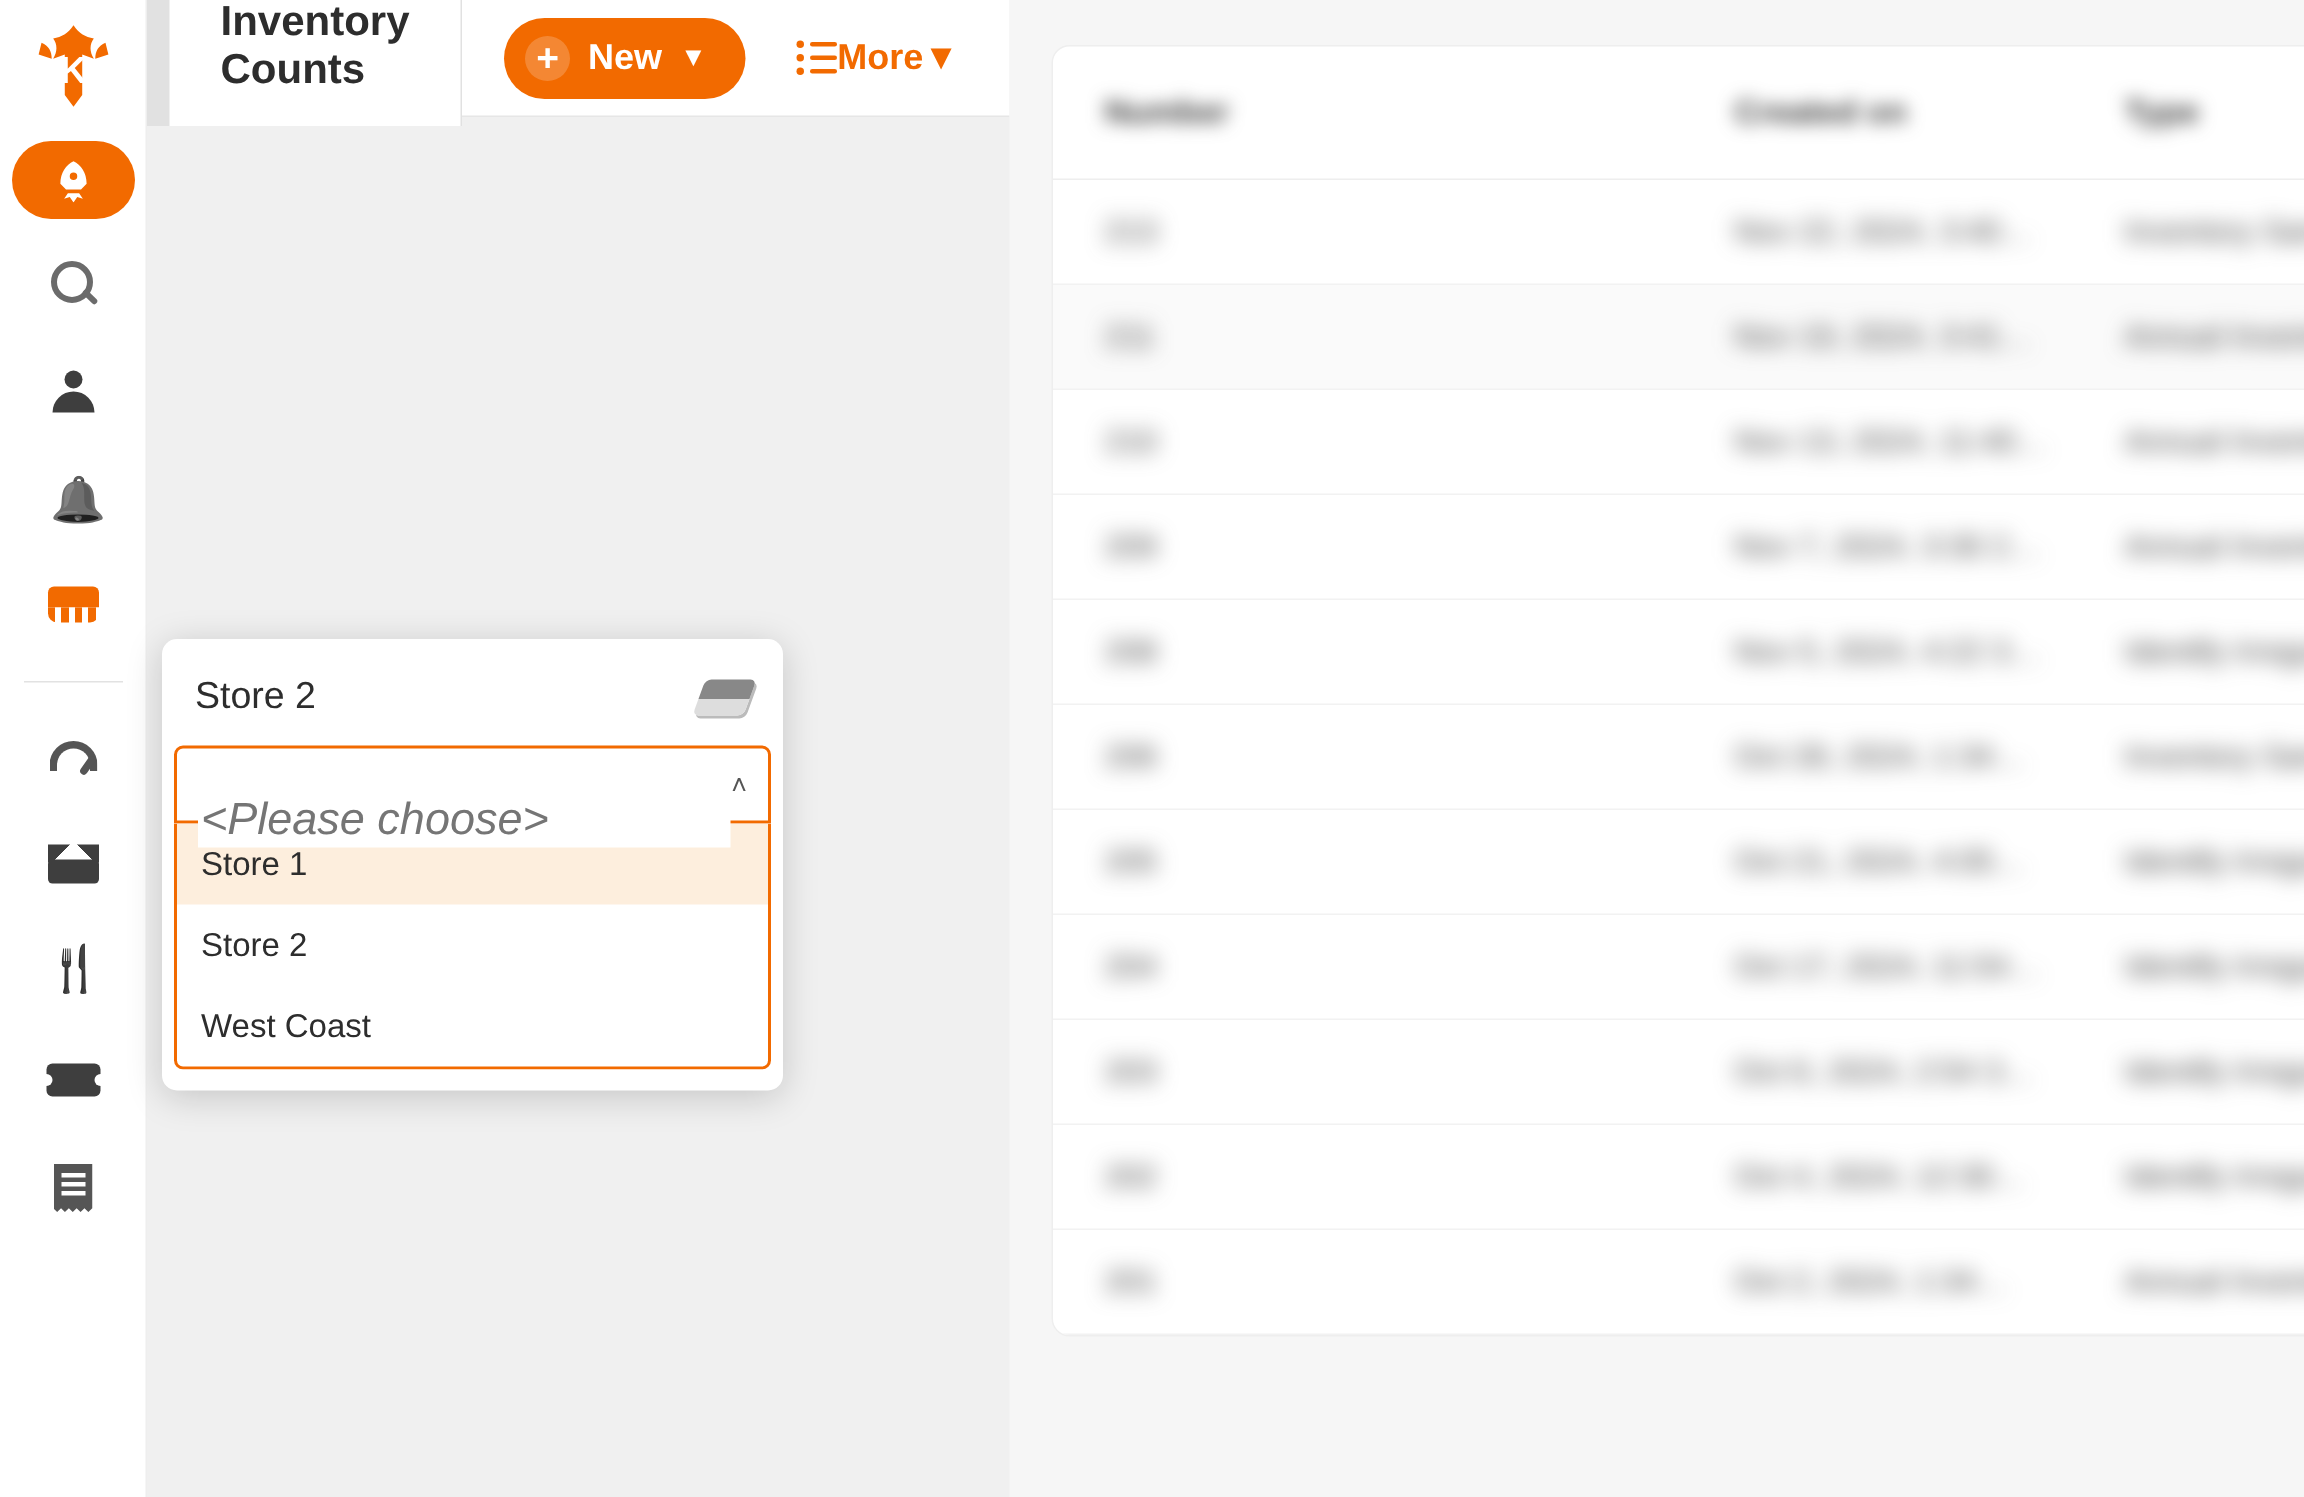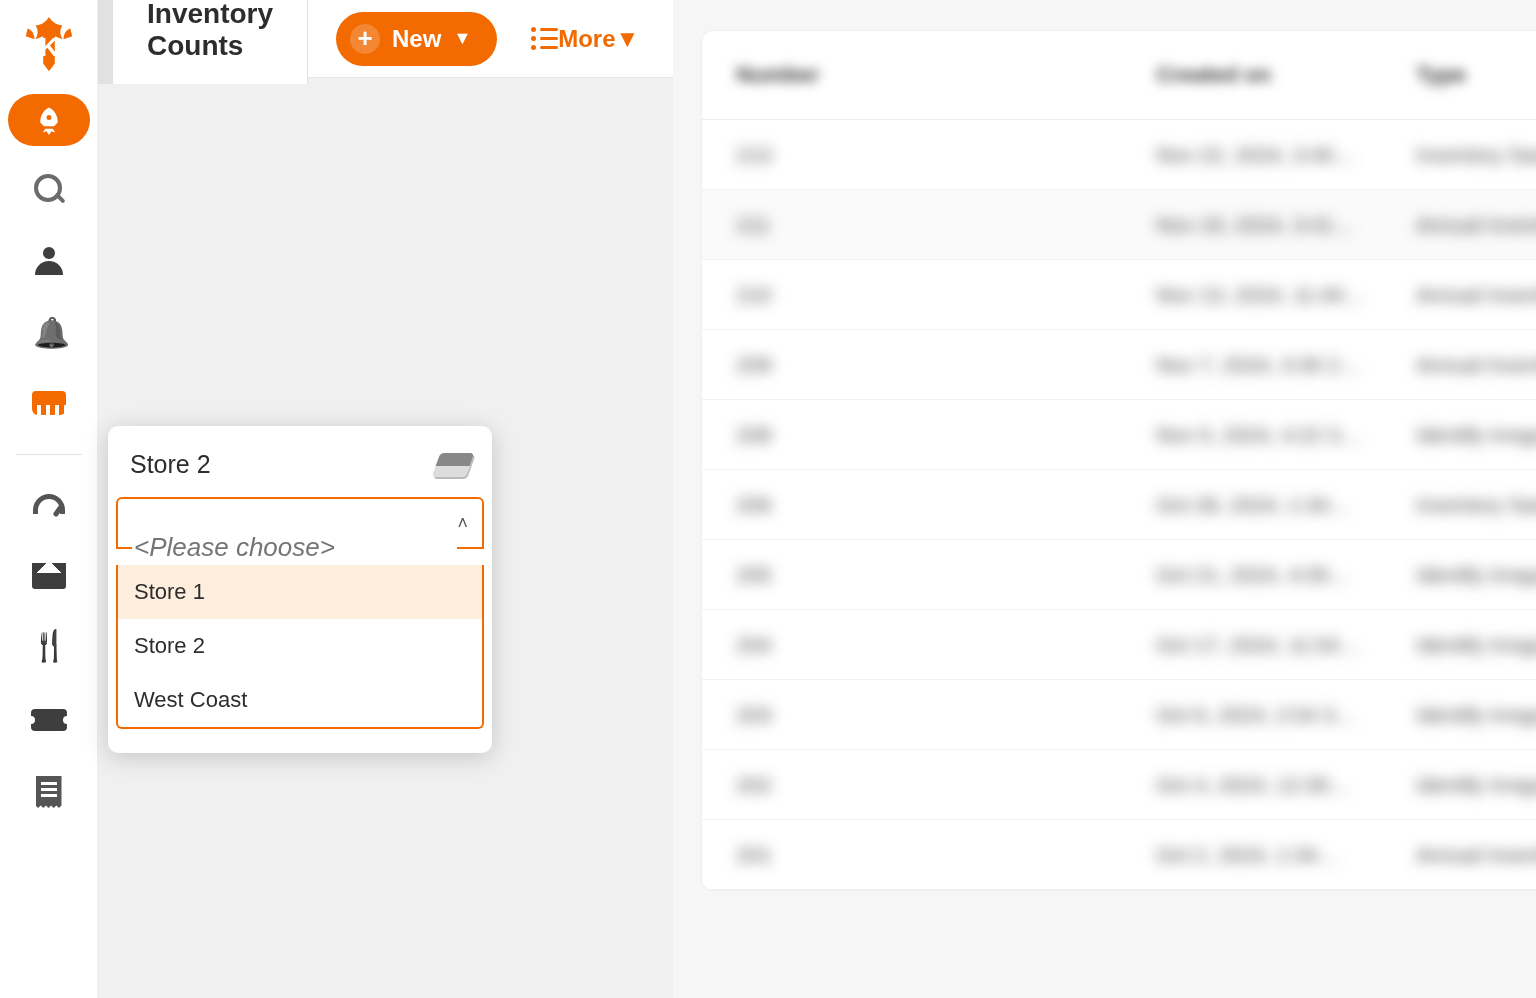--- a/index.html
+++ b/index.html
@@ -116,38 +116,38 @@
   }
   .thead,.trow{display:grid;grid-template-columns:420px 260px 420px 1fr;padding:18px 34px;align-items:center;}
   .thead{border-bottom:1px solid #eee;}
   .thead div{font-size:22px;font-weight:700;color:#3b3b3b;filter:blur(6px);}
   .trow{border-bottom:1px solid #f2f2f2;height:70px;}
   .trow div{font-size:21px;color:#444;filter:blur(7px);white-space:nowrap;overflow:hidden;}
   .trow.sel{background:#fafafa;}
 
   
   .popover{
-    position:absolute;left:108px;top:426px;width:384px;
+    position:absolute;left:108px;top:426px;width:414px;
     background:#fff;border-radius:10px;box-shadow:0 4px 24px rgba(0,0,0,.18);
-    z-index:50;padding:18px 0 16px 0;
+    z-index:50;padding:18px 0 6px 0;
   }
   .pop-header{display:flex;align-items:center;justify-content:space-between;padding:6px 22px 18px 22px;}
   .pop-header span{font-size:25px;font-weight:500;color:#2d2d2d;}
   .eraser{width:34px;height:24px;background:linear-gradient(180deg,#888 0 55%,#ddd 55% 100%);transform:skewX(-20deg);border-radius:4px;box-shadow:2px 2px 0 #bbb;cursor:pointer;}
 
   .combo{
     margin:0 8px 0 8px;border:2px solid var(--orange);border-radius:6px 6px 0 0;
     height:52px;display:flex;align-items:center;justify-content:space-between;padding:0 14px;
     border-bottom:2px solid var(--orange);
   }
-  .combo input{border:none;outline:none;font-size:26px;color:#888;font-style:italic;width:100%;margin-top:48px;}
+  .combo input{border:none;outline:none;font-size:30px;color:#888;font-style:italic;width:100%;margin-top:48px;}
   .combo .chev-up{color:#555;font-size:18px;}
 
   .options{
-    margin:16px 8px 8px 8px;border:2px solid var(--orange);border-top:none;border-radius:0 0 6px 6px;
+    margin:0 8px 8px 8px;border:2px solid var(--orange);border-top:none;border-radius:0 0 6px 6px;
     overflow:hidden;
   }
   .option{padding:14px 16px;font-size:22px;color:#2d2d2d;cursor:pointer;}
   .option.hl{background:var(--orange-light);font-weight:500;}
 
   
 </style>
 </head>
 <body>
 

